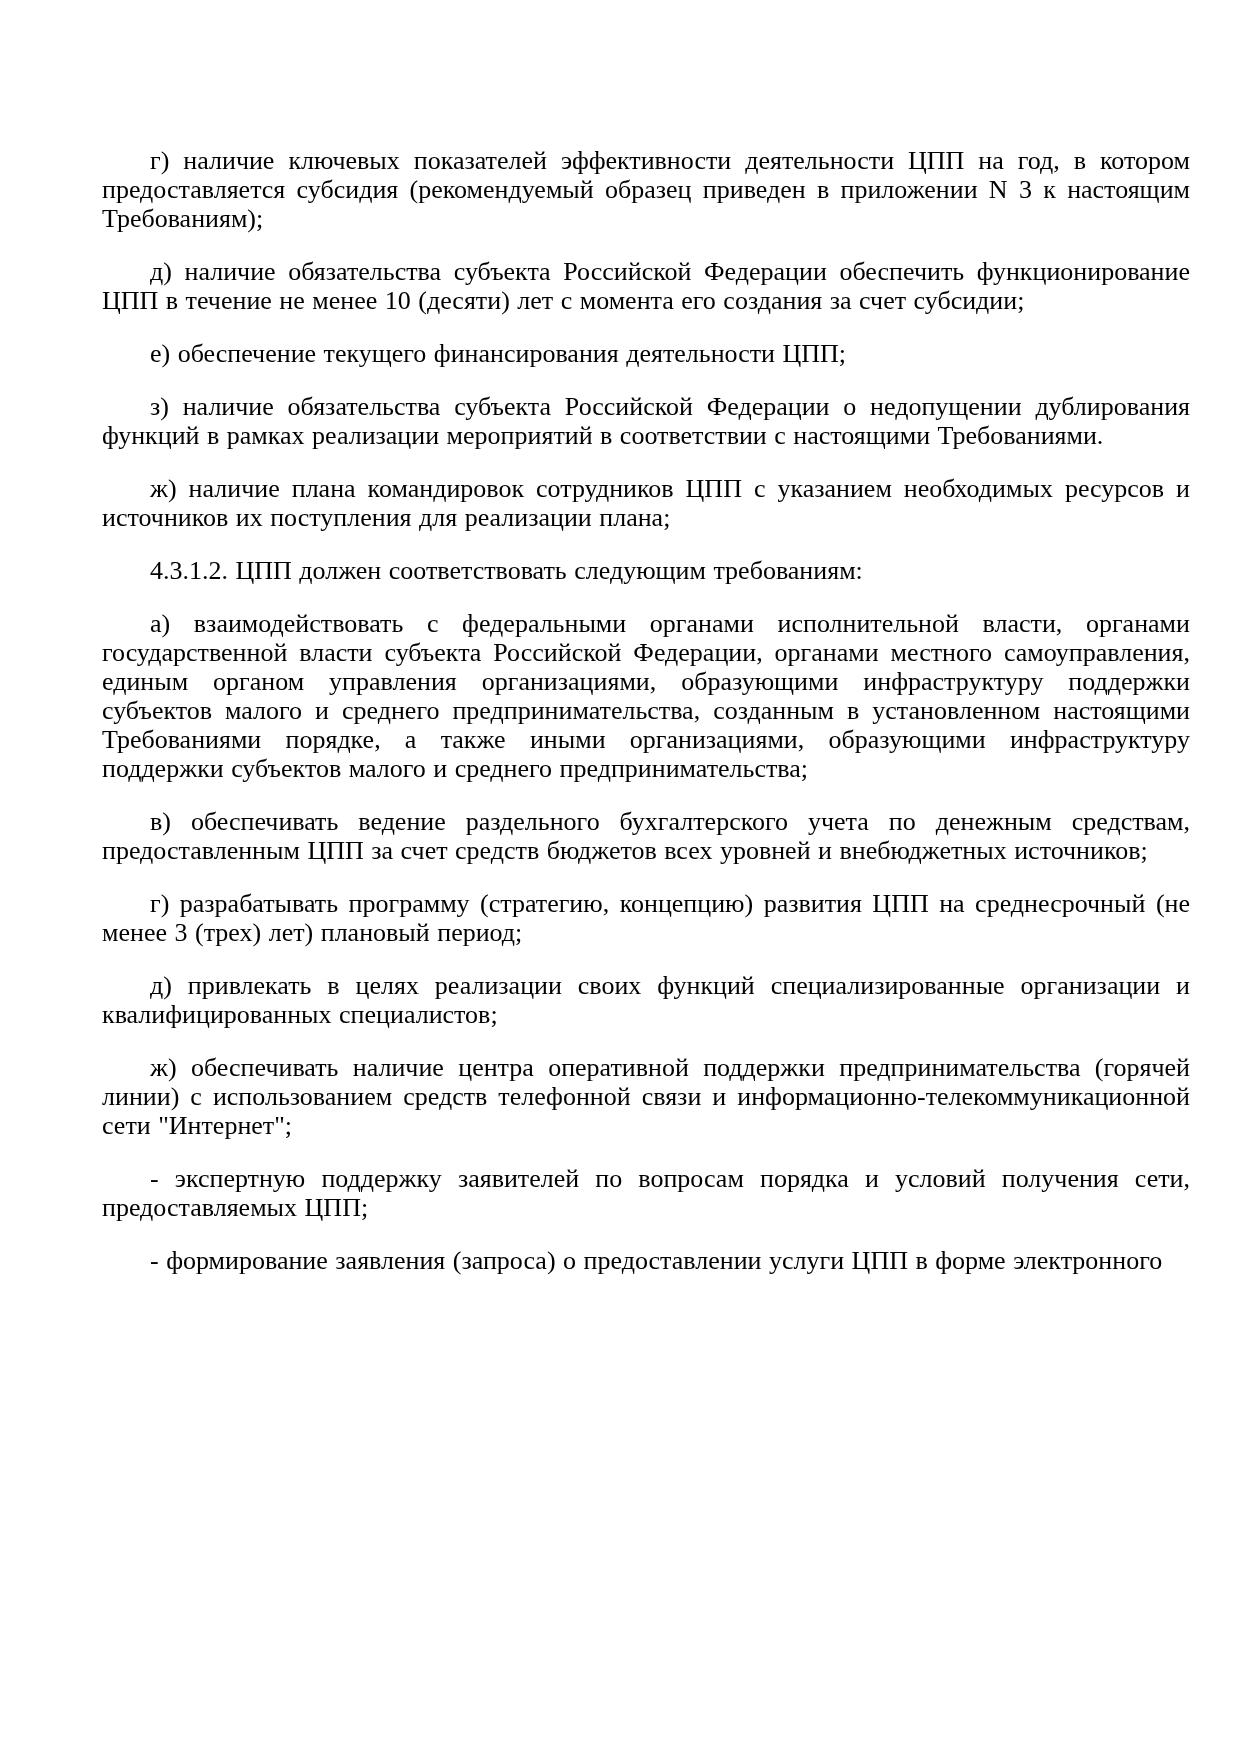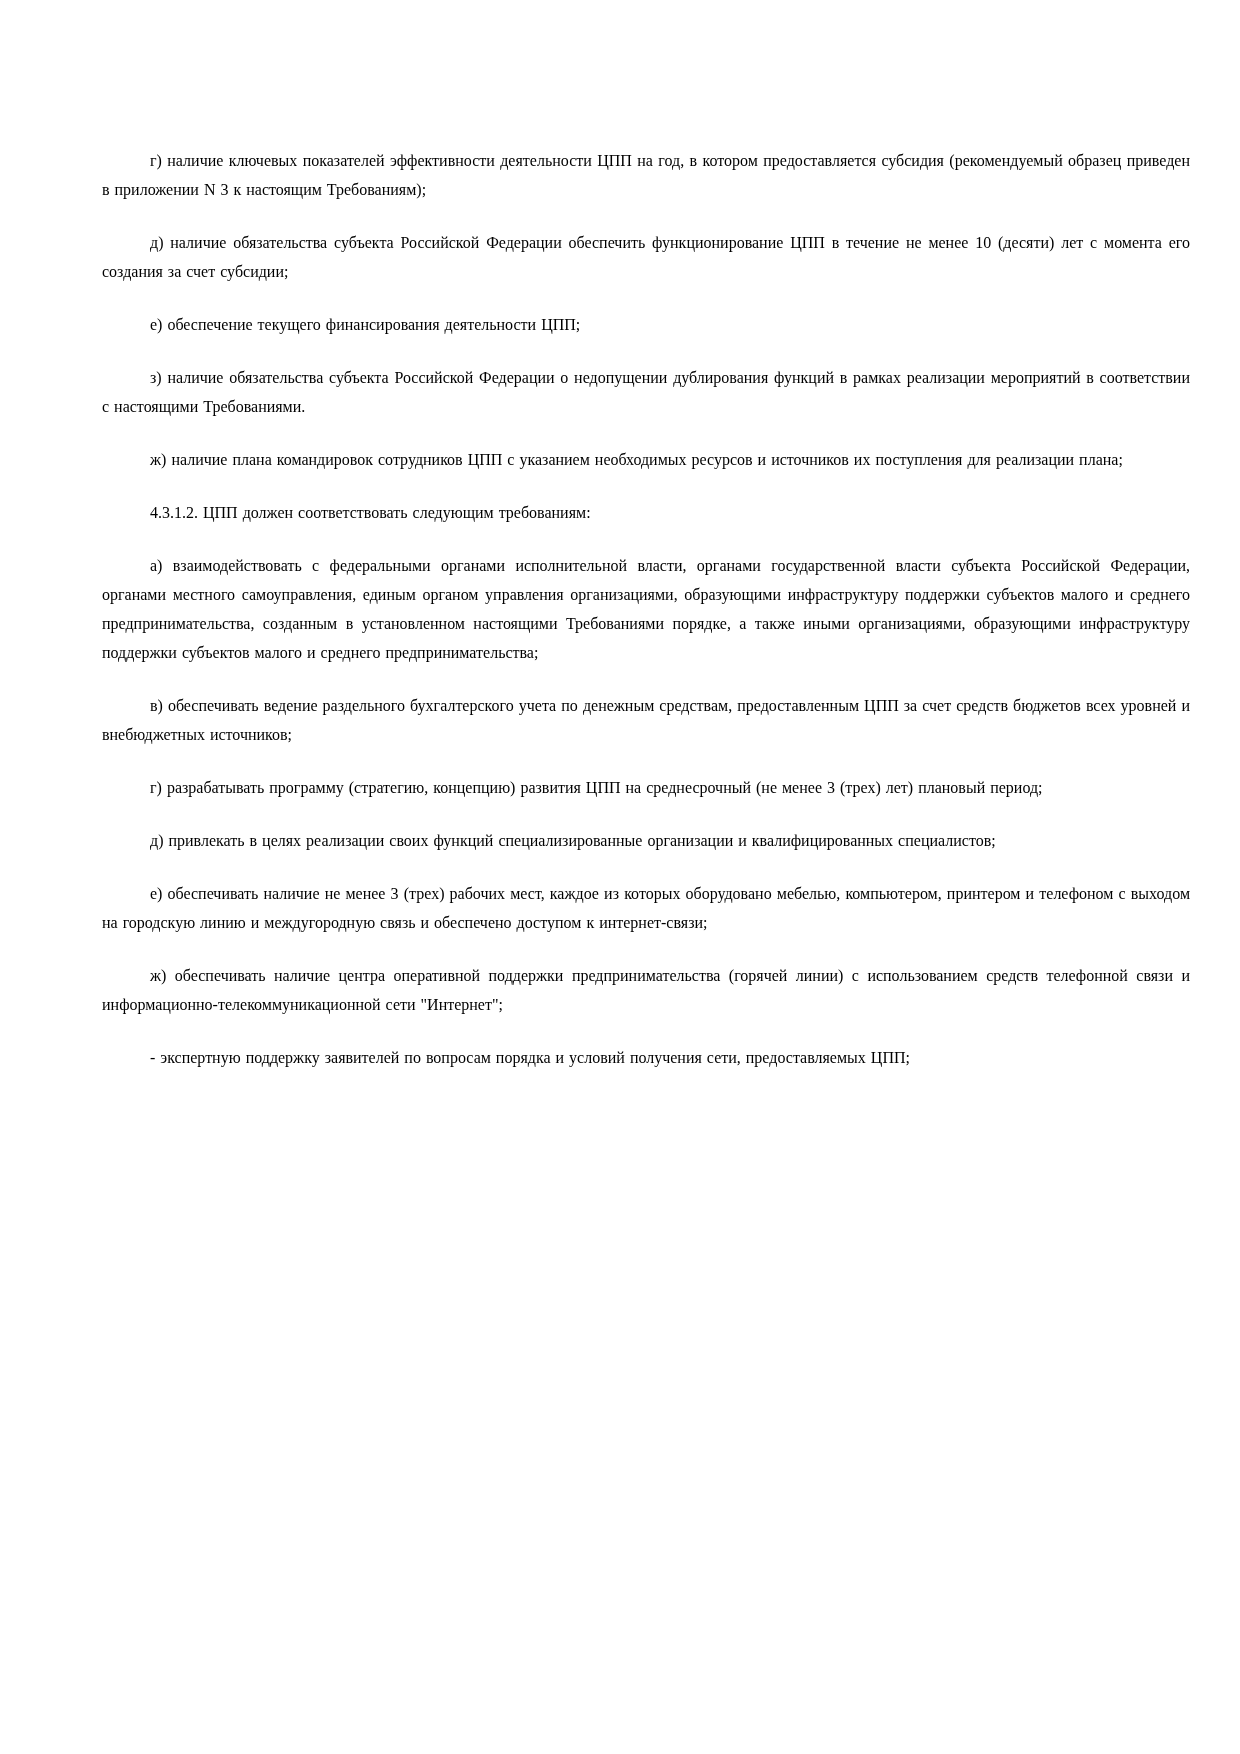--- a/index.html
+++ b/index.html
@@ -8,21 +8,21 @@
     background: #ffffff;
   }
   .page {
     position: relative;
     width: 1240px;
     height: 1754px;
     margin: 0 auto;
     background: #ffffff;
     color: #000000;
     font-family: "Liberation Serif", "DejaVu Serif", serif;
-    font-size: 16px;
+    font-size: 26px;
     line-height: 29px;
     box-sizing: border-box;
     padding: 146px 50px 16px 102px;
     overflow: hidden;
   }
   .para {
     margin: 0 0 24px 0;
     text-align: justify;
     text-indent: 48px;
     word-spacing: 1px;
@@ -35,16 +35,16 @@
   <p class="para">г) наличие ключевых показателей эффективности деятельности ЦПП на год, в котором предоставляется субсидия (рекомендуемый образец приведен в приложении N 3 к настоящим Требованиям);</p>
   <p class="para">д) наличие обязательства субъекта Российской Федерации обеспечить функционирование ЦПП в течение не менее 10 (десяти) лет с момента его создания за счет субсидии;</p>
   <p class="para">е) обеспечение текущего финансирования деятельности ЦПП;</p>
   <p class="para">з) наличие обязательства субъекта Российской Федерации о недопущении дублирования функций в рамках реализации мероприятий в соответствии с настоящими Требованиями.</p>
   <p class="para">ж) наличие плана командировок сотрудников ЦПП с указанием необходимых ресурсов и источников их поступления для реализации плана;</p>
   <p class="para">4.3.1.2. ЦПП должен соответствовать следующим требованиям:</p>
   <p class="para">а) взаимодействовать с федеральными органами исполнительной власти, органами государственной власти субъекта Российской Федерации, органами местного самоуправления, единым органом управления организациями, образующими инфраструктуру поддержки субъектов малого и среднего предпринимательства, созданным в установленном настоящими Требованиями порядке, а также иными организациями, образующими инфраструктуру поддержки субъектов малого и среднего предпринимательства;</p>
   <p class="para">в) обеспечивать ведение раздельного бухгалтерского учета по денежным средствам, предоставленным ЦПП за счет средств бюджетов всех уровней и внебюджетных источников;</p>
   <p class="para">г) разрабатывать программу (стратегию, концепцию) развития ЦПП на среднесрочный (не менее 3 (трех) лет) плановый период;</p>
   <p class="para">д) привлекать в целях реализации своих функций специализированные организации и квалифицированных специалистов;</p>
-  <p class="para">е) обеспечивать наличие не менее 3 (трех) рабочих мест, каждое из которых оборудовано мебелью, компьютером, принтером и телефоном с выходом на городскую линию и междугородную связь и обеспечено доступом к интернет-связи;</p>
   <p class="para">ж) обеспечивать наличие центра оперативной поддержки предпринимательства (горячей линии) с использованием средств телефонной связи и информационно-телекоммуникационной сети "Интернет";</p>
   <p class="para">- экспертную поддержку заявителей по вопросам порядка и условий получения сети, предоставляемых ЦПП;</p>
+  <p class="para">- формирование заявления (запроса) о предоставлении услуги ЦПП в форме электронного</p>
 </div>
 
 </body></html>

